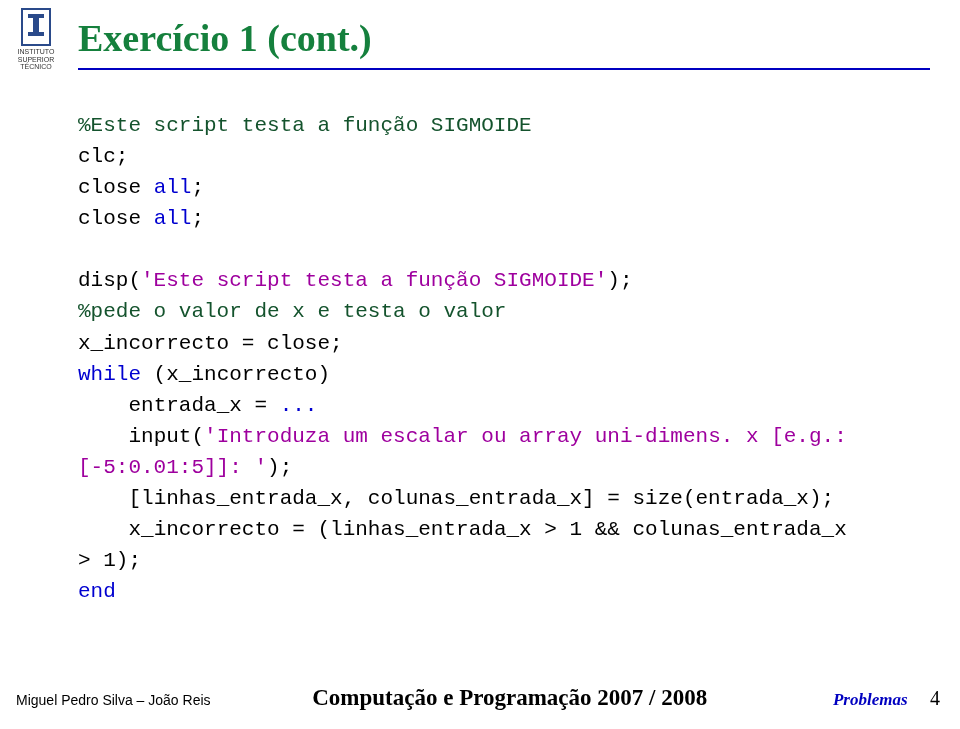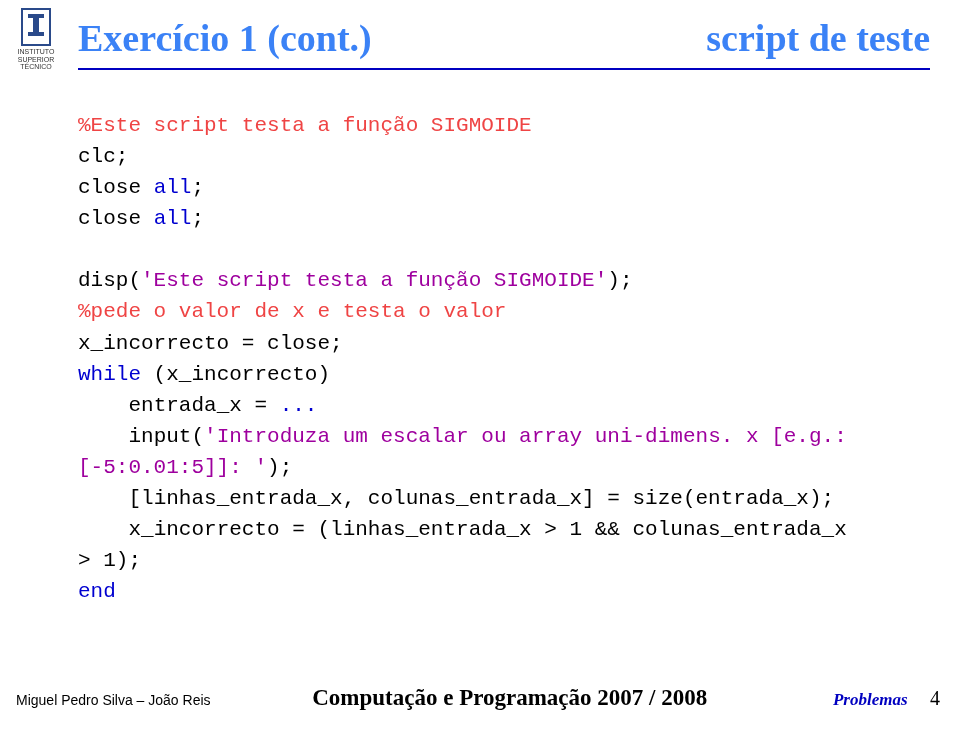--- a/index.html
+++ b/index.html
@@ -28,21 +28,21 @@
     top: 16px;
     right: 30px;
     display: flex;
     justify-content: space-between;
     align-items: baseline;
   }
   .title-left, .title-right {
     font-family: "Times New Roman", Times, serif;
     font-weight: bold;
     font-size: 38px;
-    color: #3b82f6;
+    color: #15803d;
   }
   .hr {
     position: absolute;
     left: 78px;
     right: 30px;
     top: 68px;
     height: 2px;
     background: #0000c0;
   }
   .code-block {
@@ -50,21 +50,21 @@
     left: 78px;
     right: 100px;
     top: 110px;
     font-family: "Courier New", Courier, monospace;
     font-size: 21px;
     line-height: 1.48;
     color: #000;
     white-space: pre-wrap;
     word-wrap: break-word;
   }
-  .cmt { color: #ef4444; }
+  .cmt { color: #14532d; }
   .kw { color: #0000d0; }
   .str { color: #9e009e; }
   .footer {
     position: absolute;
     left: 16px;
     right: 20px;
     bottom: 18px;
     display: flex;
     align-items: baseline;
     justify-content: space-between;
@@ -94,21 +94,20 @@
     <rect x="1" y="1" width="28" height="36" fill="none" stroke="#2a4a8a" stroke-width="2"></rect>
     <rect x="7" y="6" width="16" height="4" fill="#2a4a8a"></rect>
     <rect x="12" y="10" width="6" height="14" fill="#2a4a8a"></rect>
     <rect x="7" y="24" width="16" height="4" fill="#2a4a8a"></rect>
   </svg>
   <span>INSTITUTO SUPERIOR TÉCNICO</span>
 </div>
 
 <div class="title-row">
   <span class="title-left">Exercício 1 (cont.)</span>
-  <span class="title-right">script de teste</span>
 </div>
 
 <div class="hr"></div>
 
 <div class="code-block"><span class="cmt">%Este script testa a função SIGMOIDE</span>
 <span>clc;</span>
 <span>close </span><span class="kw">all</span><span>;</span>
 <span>close </span><span class="kw">all</span><span>;</span>
 
 <span>disp(</span><span class="str">'Este script testa a função SIGMOIDE'</span><span>);</span>

